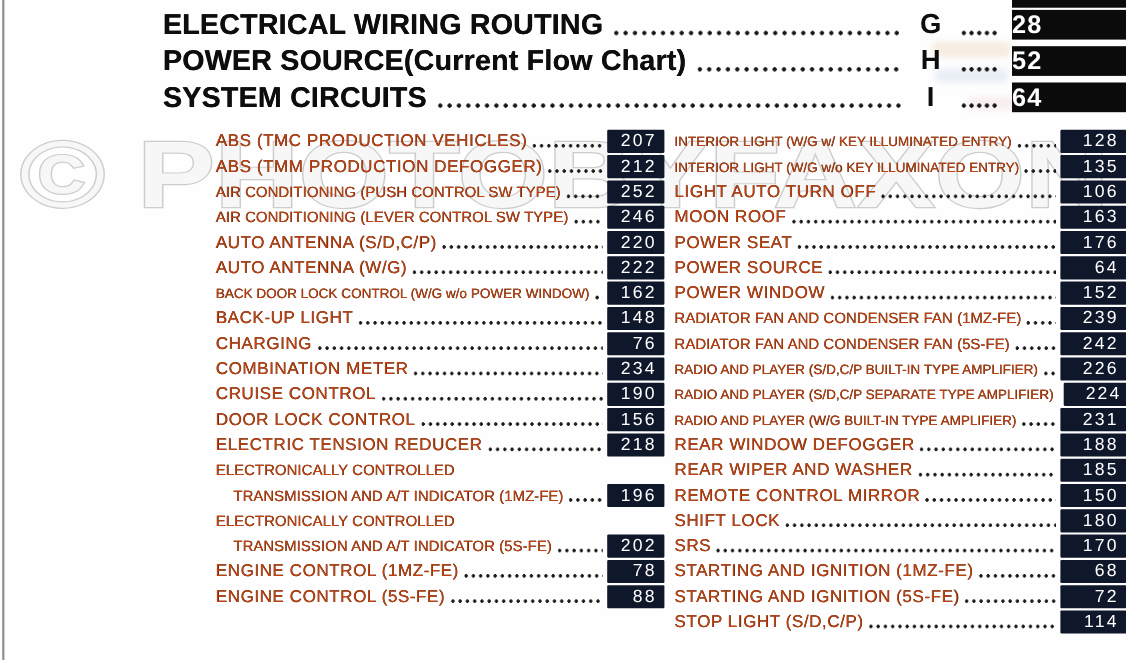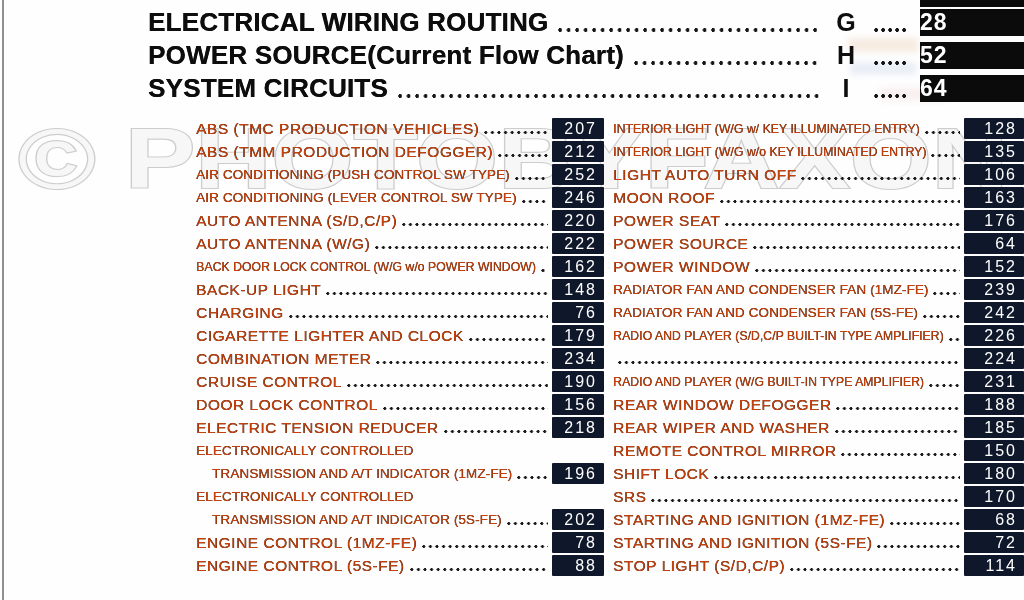--- a/index.html
+++ b/index.html
@@ -185,25 +185,20 @@
             <span class="tlabel">BACK-UP LIGHT</span>
             <span class="tdots"></span>
             <span class="pagebox">148</span>
           </div>
           <div class="trow size-normal">
             <span class="tlabel">CHARGING</span>
             <span class="tdots"></span>
             <span class="pagebox">76</span>
           </div>
           <div class="trow size-normal">
-            <span class="tlabel">CIGARETTE LIGHTER AND CLOCK</span>
-            <span class="tdots"></span>
-            <span class="pagebox">179</span>
-          </div>
-          <div class="trow size-normal">
             <span class="tlabel">COMBINATION METER</span>
             <span class="tdots"></span>
             <span class="pagebox">234</span>
           </div>
           <div class="trow size-normal">
             <span class="tlabel">CRUISE CONTROL</span>
             <span class="tdots"></span>
             <span class="pagebox">190</span>
           </div>
           <div class="trow size-normal">
@@ -288,20 +283,21 @@
             <span class="tlabel">RADIATOR FAN AND CONDENSER FAN (5S-FE)</span>
             <span class="tdots"></span>
             <span class="pagebox">242</span>
           </div>
           <div class="trow size-cond2">
             <span class="tlabel">RADIO AND PLAYER (S/D,C/P BUILT-IN TYPE AMPLIFIER)</span>
             <span class="tdots"></span>
             <span class="pagebox">226</span>
           </div>
           <div class="trow size-cond2">
+            <span class="tlabel">RADIO AND PLAYER (S/D,C/P SEPARATE TYPE AMPLIFIER)</span>
             <span class="tdots"></span>
             <span class="pagebox">224</span>
           </div>
           <div class="trow size-cond2">
             <span class="tlabel">RADIO AND PLAYER (W/G BUILT-IN TYPE AMPLIFIER)</span>
             <span class="tdots"></span>
             <span class="pagebox">231</span>
           </div>
           <div class="trow size-normal">
             <span class="tlabel">REAR WINDOW DEFOGGER</span>

